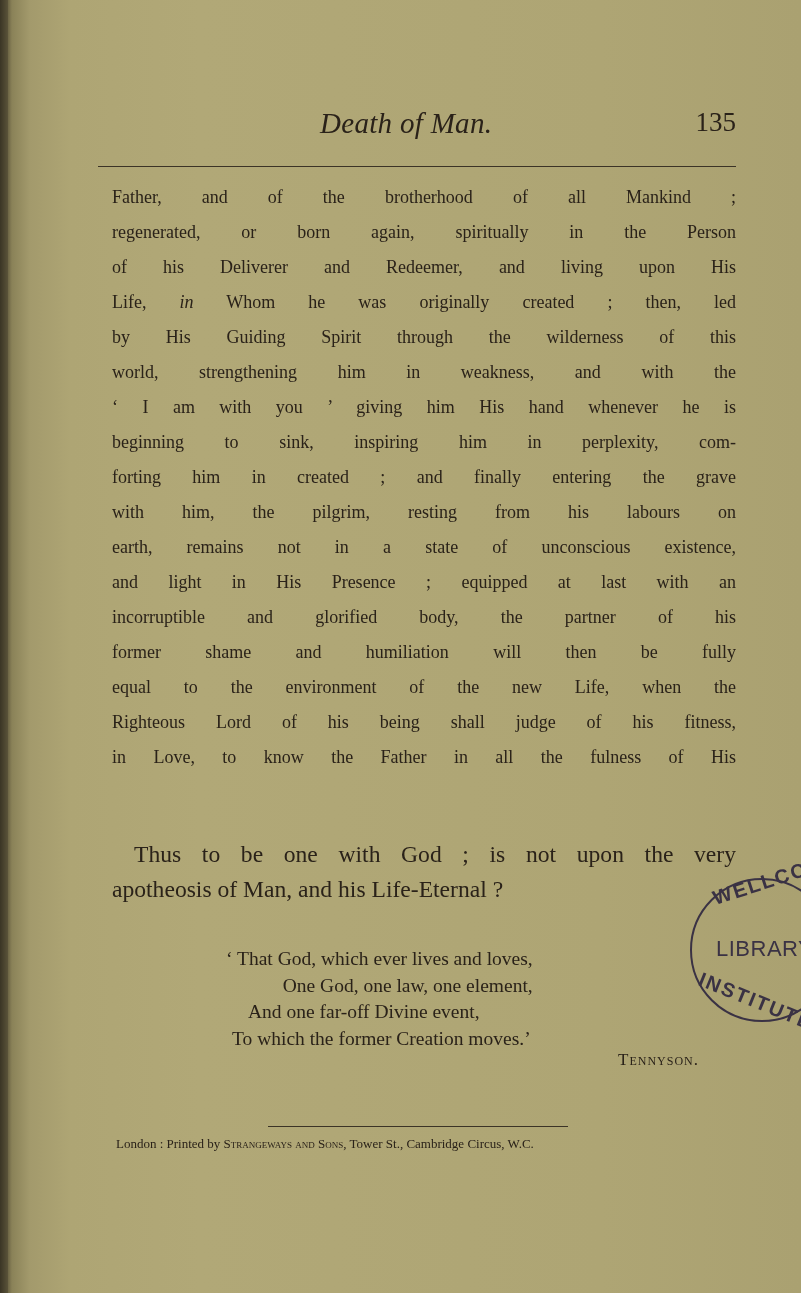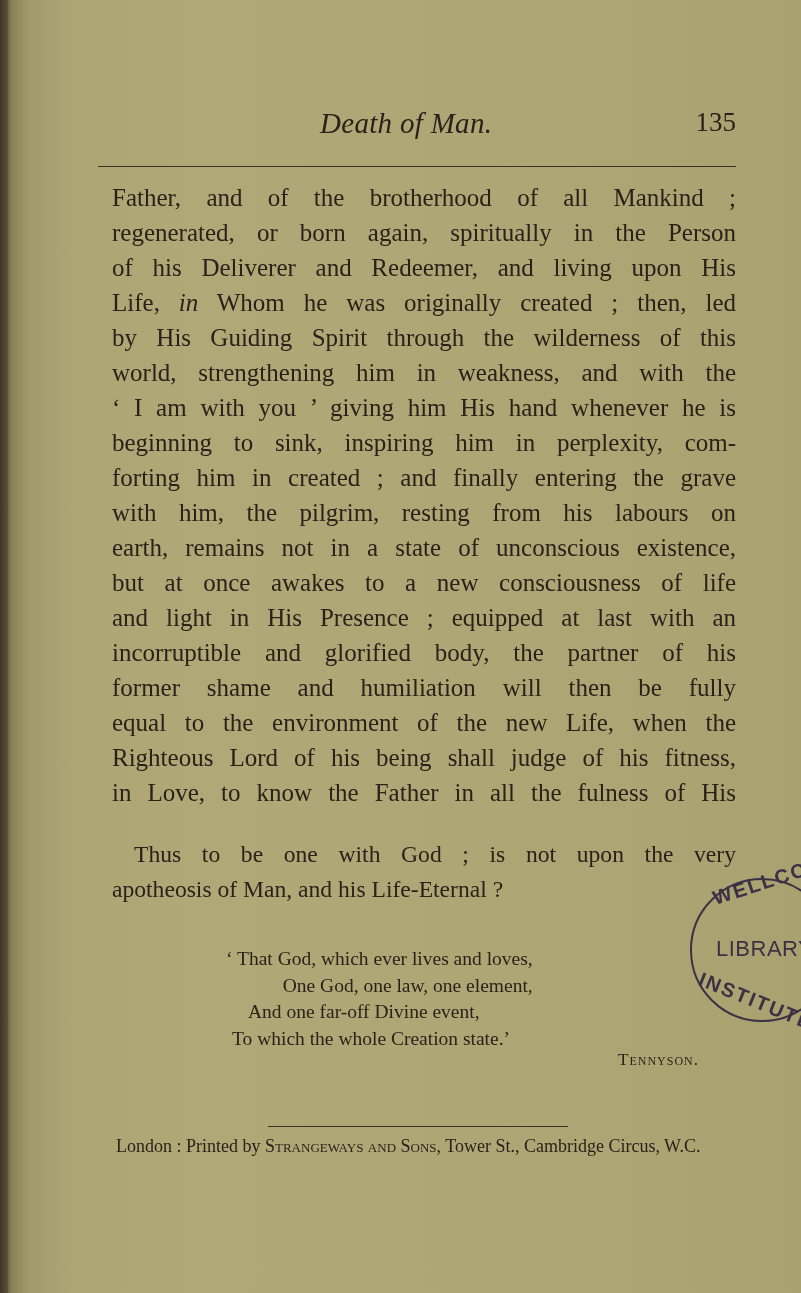--- a/index.html
+++ b/index.html
@@ -19,21 +19,21 @@
   }
   .running-title {
     position: absolute; left: 222px; top: 0; font-style: italic; font-size: 29px; letter-spacing: 0.3px;
   }
   .page-number { position: absolute; right: 0; top: 0; font-size: 27px; }
   .head-rule {
     position: absolute; left: 98px; top: 154px; width: 638px; height: 1px; background: #3b3326;
   }
   .body-text {
     position: absolute; left: 112px; top: 168px; width: 624px;
-    font-size: 25px; line-height: 35px; text-align: justify;
+    font-size: 18px; line-height: 35px; text-align: justify;
   }
   .body-text .line { display: block; white-space: nowrap; text-align: justify; text-align-last: justify; height: 35px; }
   .body-text .line.last { text-align-last: left; }
   .para2 { position: absolute; left: 112px; top: 825px; width: 624px; font-size: 23.6px; line-height: 35px; }
   .para2 .line { display: block; white-space: nowrap; height: 35px; }
   .para2 .line.first { padding-left: 22px; text-align: justify; text-align-last: justify; }
   .verse {
     position: absolute; left: 226px; top: 934px; font-size: 19.5px; line-height: 26.5px;
   }
   .verse .vline { display: block; white-space: nowrap; }
@@ -41,21 +41,21 @@
   .verse .v2 { padding-left: 22px; text-align: right; }
   .verse .v3 { padding-left: 22px; }
   .verse .v4 { padding-left: 6px; }
   .attribution {
     position: absolute; left: 578px; top: 1038px; font-size: 17px; font-variant: small-caps; letter-spacing: 1px; margin-left: 40px;
   }
   .imprint-rule {
     position: absolute; left: 268px; top: 1114px; width: 300px; height: 1px; background: #3b3326;
   }
   .imprint {
-    position: absolute; left: 116px; top: 1124px; font-size: 18px; white-space: nowrap;
+    position: absolute; left: 116px; top: 1124px; font-size: 13px; white-space: nowrap;
   }
   .imprint .sc { font-variant: small-caps; }
   .stamp {
     position: absolute; left: 690px; top: 866px; width: 140px; height: 140px;
     border: 2.5px solid #3a3244; border-radius: 50%;
     color: #3a3244; font-family: "Liberation Sans", "DejaVu Sans", sans-serif;
   }
   .stamp-top {
     position: absolute; left: 18px; top: 8px; font-size: 20px; font-weight: bold; letter-spacing: 2px;
     transform: rotate(-18deg); transform-origin: left top;
@@ -86,39 +86,38 @@
     <span class="line">regenerated, or born again, spiritually in the Person</span>
     <span class="line">of his Deliverer and Redeemer, and living upon His</span>
     <span class="line"><span>Life, </span><i>in</i><span> Whom he was originally created ; then, led</span></span>
     <span class="line">by His Guiding Spirit through the wilderness of this</span>
     <span class="line">world, strengthening him in weakness, and with the</span>
     <span class="line">‘ I am with you ’ giving him His hand whenever he is</span>
     <span class="line">beginning to sink, inspiring him in perplexity, com-</span>
     <span class="line">forting him in created ; and finally entering the grave</span>
     <span class="line">with him, the pilgrim, resting from his labours on</span>
     <span class="line">earth, remains not in a state of unconscious existence,</span>
-    <span class="line">but at once awakes to a new consciousness of life</span>
     <span class="line">and light in His Presence ; equipped at last with an</span>
     <span class="line">incorruptible and glorified body, the partner of his</span>
     <span class="line">former shame and humiliation will then be fully</span>
     <span class="line">equal to the environment of the new Life, when the</span>
     <span class="line">Righteous Lord of his being shall judge of his fitness,</span>
     <span class="line">in Love, to know the Father in all the fulness of His</span>
   </div>
 
   <div class="para2">
     <span class="line first">Thus to be one with God ; is not upon the very</span>
     <span class="line">apotheosis of Man, and his Life-Eternal ?</span>
   </div>
 
   <div class="verse">
     <span class="vline v1">‘ That God, which ever lives and loves,</span>
     <span class="vline v2">One God, one law, one element,</span>
     <span class="vline v3">And one far-off Divine event,</span>
-    <span class="vline v4">To which the whole Creation state.’</span>
+    <span class="vline v4">To which the former Creation moves.’</span>
   </div>
   <div class="attribution">Tennyson.</div>
 
   <div class="stamp">
     <span class="stamp-top">WELLCOME</span>
     <span class="stamp-mid">LIBRARY</span>
     <span class="stamp-bot">INSTITUTE</span>
   </div>
 
   <div class="imprint-rule"></div>

